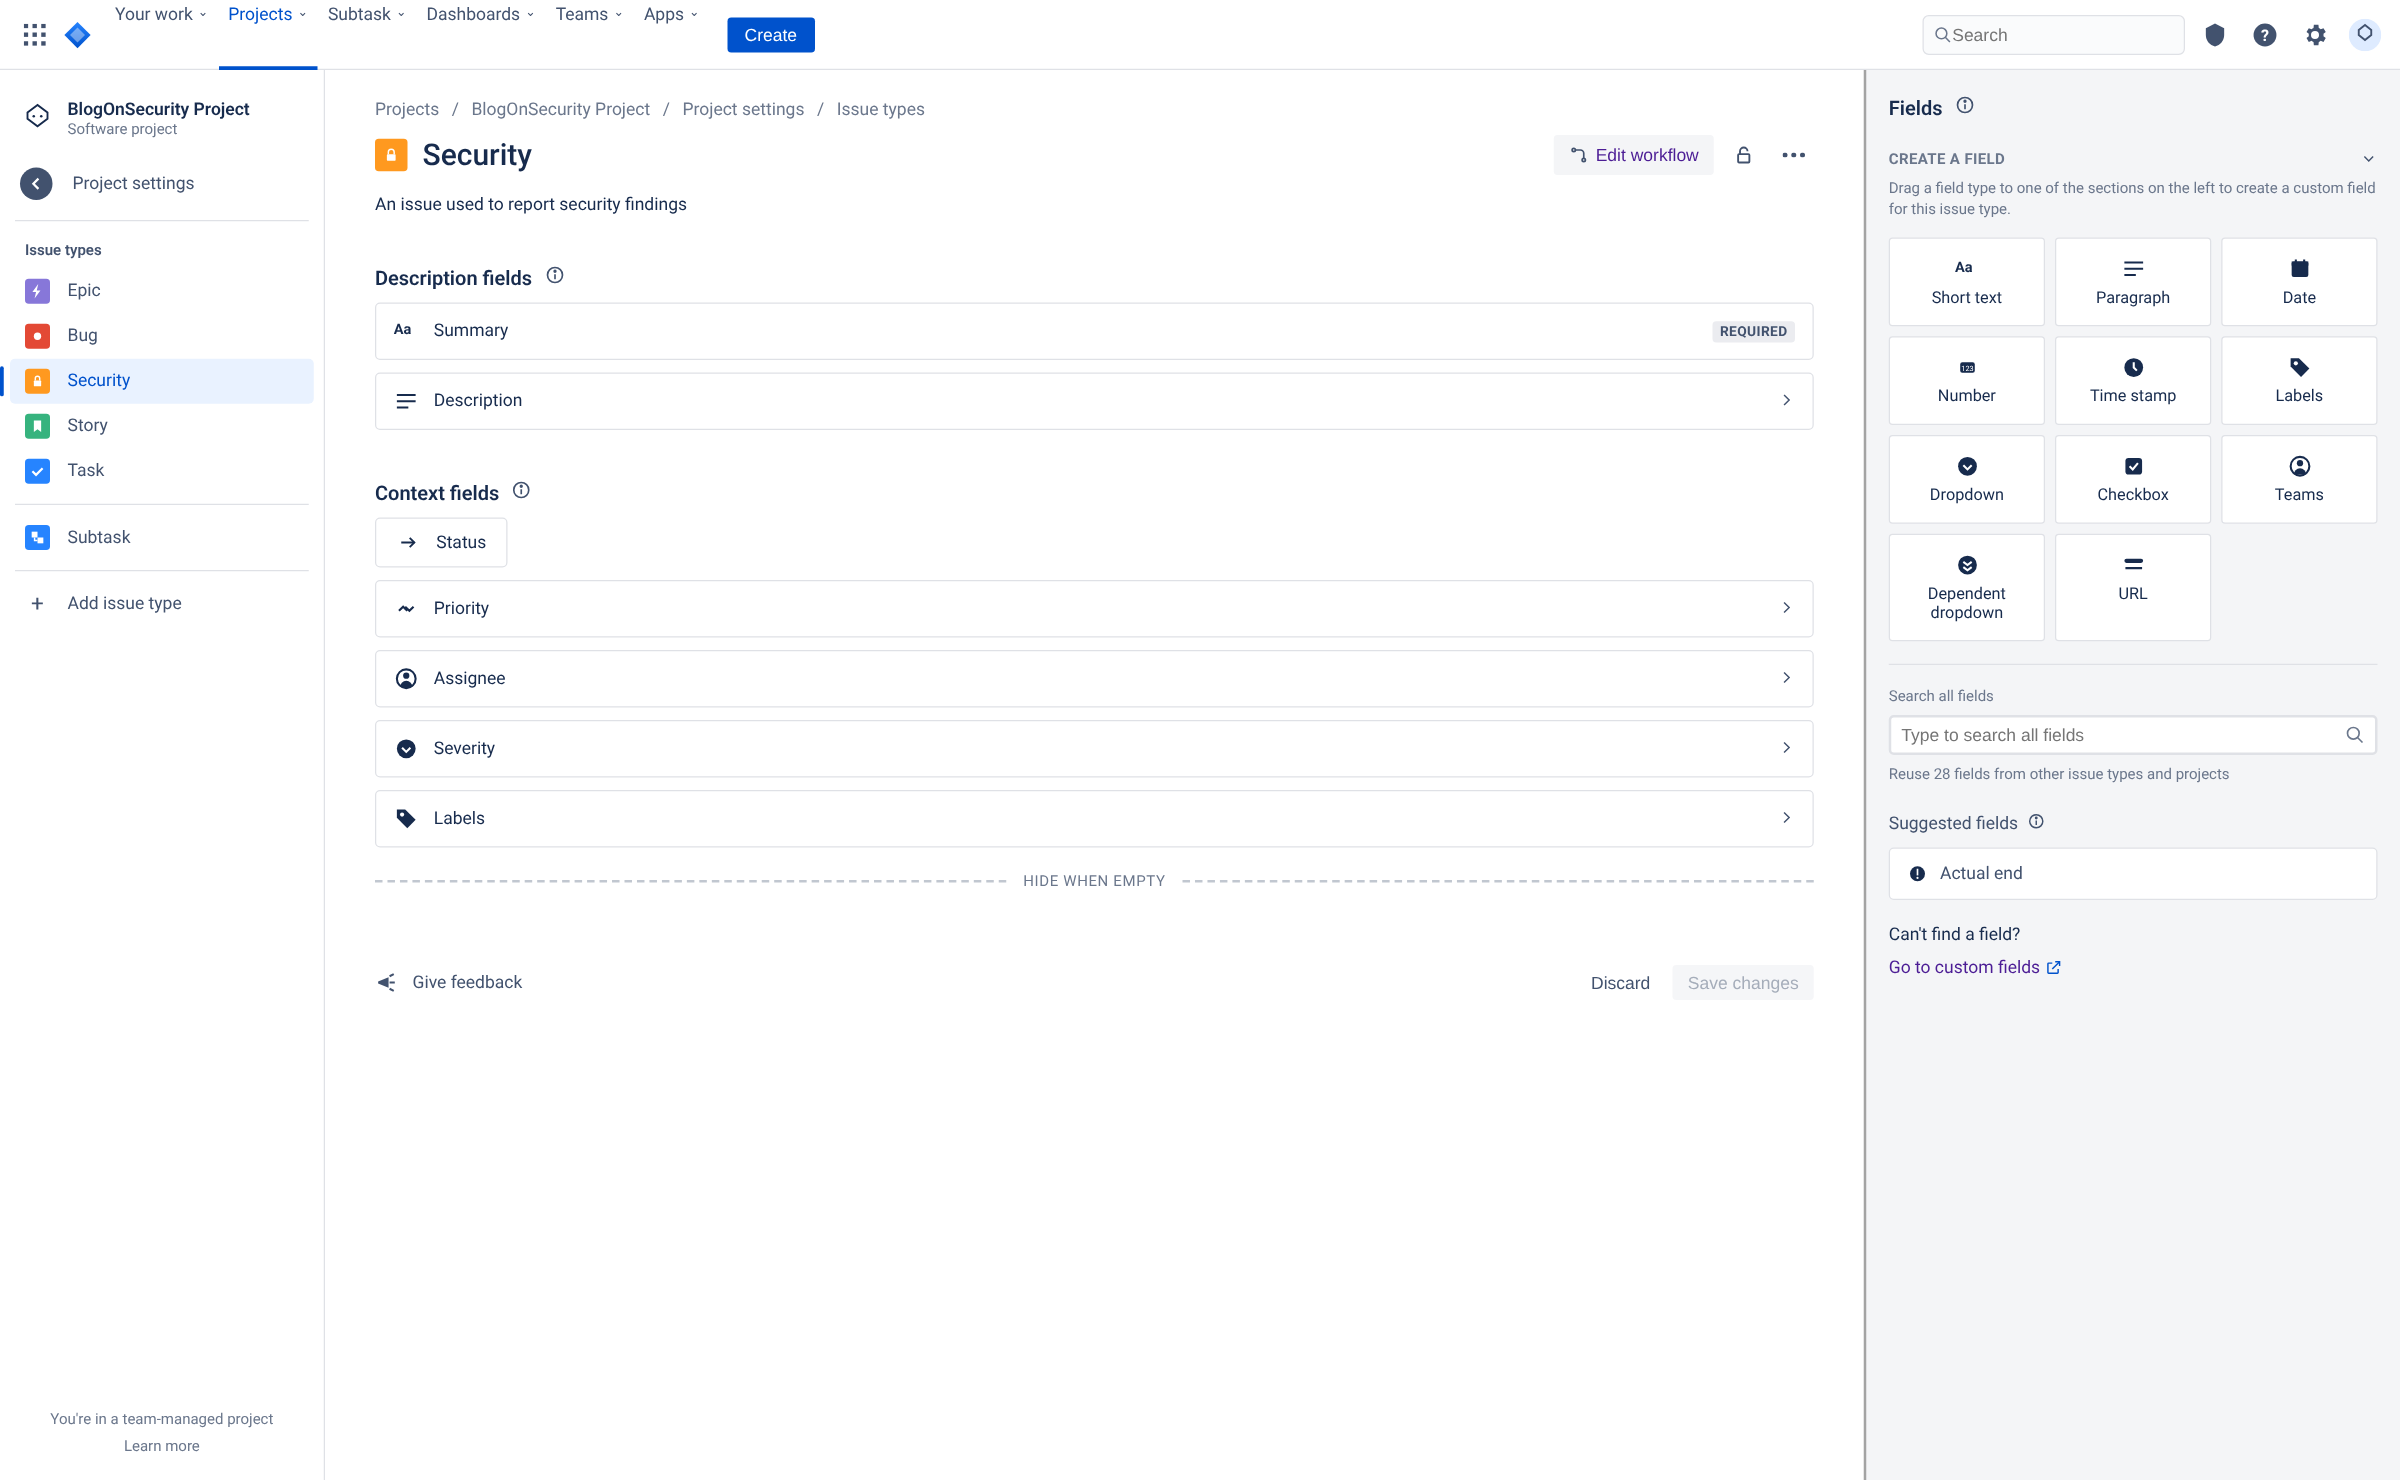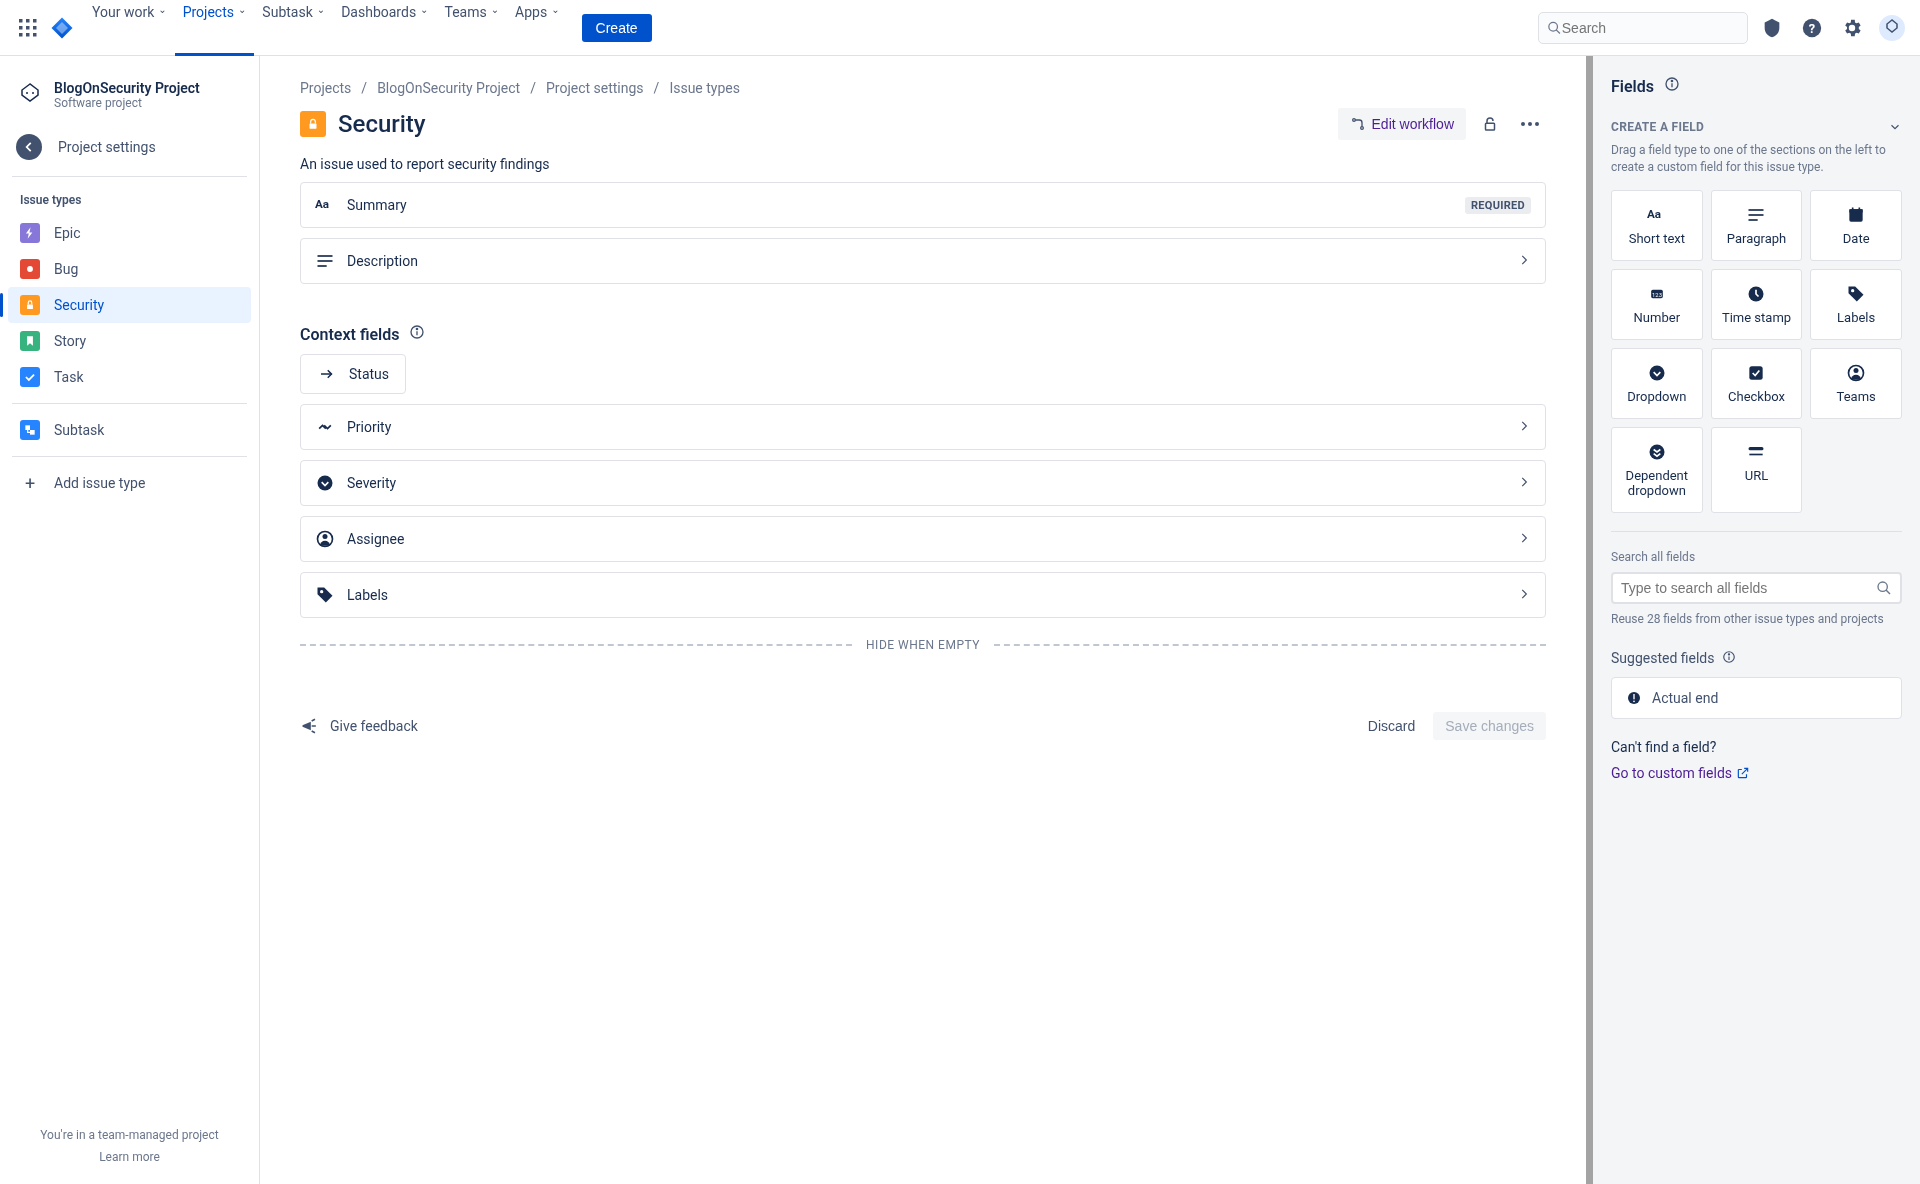--- a/index.html
+++ b/index.html
@@ -58,21 +58,21 @@
   .field-icon { width:20px; display:flex; justify-content:center; color:#172B4D;}
   .divider-line { display:flex; align-items:center; margin-top:20px;}
   .dash { flex:1; border-top:2px dashed #C1C7D0;}
   .hide-label { padding:0 14px; font-size:12px; color:#6B778C; letter-spacing:0.5px;}
   .bottom-bar { display:flex; align-items:center; margin-top:40px; padding-top:20px;}
   .feedback { display:flex; align-items:center; gap:10px; color:#42526E; font-size:14px; cursor:pointer;}
   .bottom-actions { margin-left:auto; display:flex; gap:8px; align-items:center;}
   .discard-btn { background:none; border:none; font-size:14px; color:#42526E; padding:6px 10px; cursor:pointer;}
   .save-btn { background:#091E420A; border:none; color:#A5ADBA; font-size:14px; padding:6px 12px; border-radius:3px; cursor:not-allowed;}
 
-  .right-panel { width:334px; background:#F4F5F7; border-left:7px solid #a3a3a3; padding:20px 18px 12px 18px; overflow:auto;}
+  .right-panel { width:429px; background:#F4F5F7; border-left:2px solid #a3a3a3; padding:20px 18px 12px 18px; overflow:auto;}
   .rp-title { font-size:16px; font-weight:600; display:flex; align-items:center; gap:10px;}
   .create-field-row{ display:flex; align-items:center; justify-content:space-between; margin-top:24px; cursor:pointer;}
   .create-field-label { font-size:12px; font-weight:700; color:#6B778C; letter-spacing:0.3px;}
   .create-desc { font-size:12px; color:#6B778C; margin-top:8px; line-height:1.4;}
   .field-grid { display:grid; grid-template-columns: repeat(3, 1fr); gap:8px; margin-top:14px;}
   .field-tile { background:#fff; border:1px solid #DFE1E6; border-radius:3px; padding:14px 6px; display:flex; flex-direction:column; align-items:center; gap:6px; cursor:pointer; font-size:13px; text-align:center;}
   .tile-icon { height:20px; display:flex; align-items:center; justify-content:center; color:#172B4D;}
   .rp-divider { height:1px; background:#DFE1E6; margin:18px 0;}
   .search-all-label { font-size:12px; color:#6B778C;}
   .rp-search { display:flex; align-items:center; border:2px solid #DFE1E6; border-radius:4px; background:#fff; padding:6px 8px; margin-top:8px;}
@@ -317,20 +317,28 @@
             <svg width="18" height="4" viewBox="0 0 18 4" fill="#42526E">
               <circle cx="2" cy="2" r="2"></circle>
               <circle cx="9" cy="2" r="2"></circle>
               <circle cx="16" cy="2" r="2"></circle>
             </svg>
           </div>
       </div>
     </div>
     <div class="subtitle">An issue used to report security findings</div>
 
+    <div class="sect-head">
+      <span>Description fields</span>
+      <span class="info-icon"><svg width="16" height="16" viewBox="0 0 24 24" fill="none" stroke="#42526E" stroke-width="2">
+            <circle cx="12" cy="12" r="9"></circle>
+            <line x1="12" y1="11" x2="12" y2="17"></line>
+            <circle cx="12" cy="7.5" r="1" fill="#42526E"></circle>
+          </svg></span>
+    </div>
     <div id="desc-fields">
         <div class="field-row">
           <div class="field-icon">
             <svg width="20" height="20" viewBox="0 0 24 24">
               <text x="0" y="15" font-size="14" font-weight="700" fill="#172B4D">Aa</text>
             </svg>
           </div>
           <div class="field-name">Summary</div>
           <span class="req-badge">REQUIRED</span>
         </div>
@@ -379,38 +387,38 @@
             </svg>
           </div>
           <div class="field-name">Priority</div>
           <span class="row-chevron"><svg width="14" height="14" viewBox="0 0 24 24" fill="none" stroke="#42526E" stroke-width="2">
               <path d="M9 5 l7 7 -7 7"></path>
             </svg></span>
         </div>
         <div class="field-row">
           <div class="field-icon">
             <svg width="20" height="20" viewBox="0 0 24 24">
-              <circle cx="12" cy="12" r="9" fill="#172B4D"></circle>
-              <path d="M8 11 l4 4 4-4" stroke="#fff" stroke-width="2" fill="none"></path>
-            </svg>
-          </div>
-          <div class="field-name">Severity</div>
+              <circle cx="12" cy="12" r="9" fill="none" stroke="#172B4D" stroke-width="2"></circle>
+              <circle cx="12" cy="9" r="3" fill="#172B4D"></circle>
+              <path d="M6 20 a6 6 0 0112 0" fill="#172B4D"></path>
+            </svg>
+          </div>
+          <div class="field-name">Assignee</div>
           <span class="row-chevron"><svg width="14" height="14" viewBox="0 0 24 24" fill="none" stroke="#42526E" stroke-width="2">
               <path d="M9 5 l7 7 -7 7"></path>
             </svg></span>
         </div>
         <div class="field-row">
           <div class="field-icon">
             <svg width="20" height="20" viewBox="0 0 24 24">
-              <circle cx="12" cy="12" r="9" fill="none" stroke="#172B4D" stroke-width="2"></circle>
-              <circle cx="12" cy="9" r="3" fill="#172B4D"></circle>
-              <path d="M6 20 a6 6 0 0112 0" fill="#172B4D"></path>
-            </svg>
-          </div>
-          <div class="field-name">Assignee</div>
+              <circle cx="12" cy="12" r="9" fill="#172B4D"></circle>
+              <path d="M8 11 l4 4 4-4" stroke="#fff" stroke-width="2" fill="none"></path>
+            </svg>
+          </div>
+          <div class="field-name">Severity</div>
           <span class="row-chevron"><svg width="14" height="14" viewBox="0 0 24 24" fill="none" stroke="#42526E" stroke-width="2">
               <path d="M9 5 l7 7 -7 7"></path>
             </svg></span>
         </div>
         <div class="field-row">
           <div class="field-icon">
             <svg width="20" height="20" viewBox="0 0 24 24">
               <path d="M3 3 h8 l10 10 -8 8 -10-10 z" fill="#172B4D"></path>
               <circle cx="8" cy="8" r="2" fill="#fff"></circle>
             </svg>

